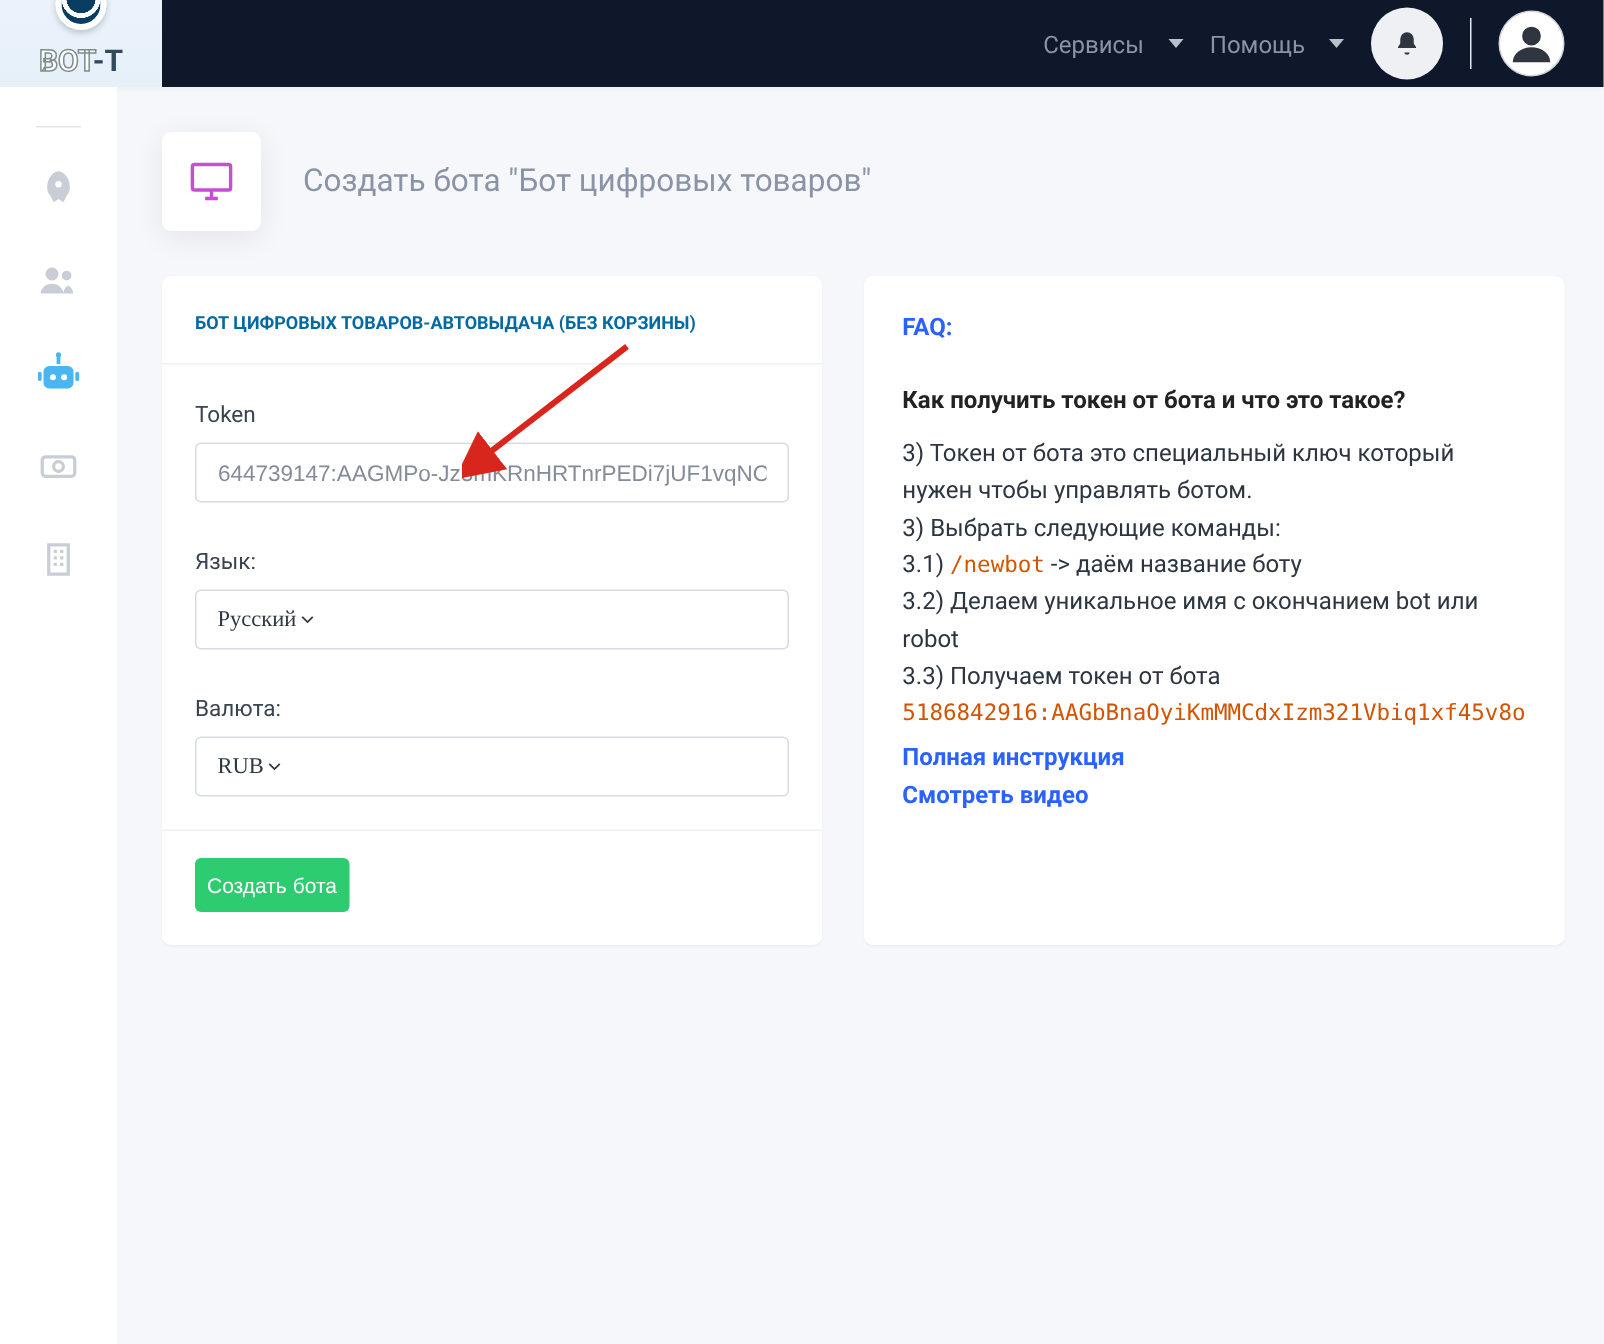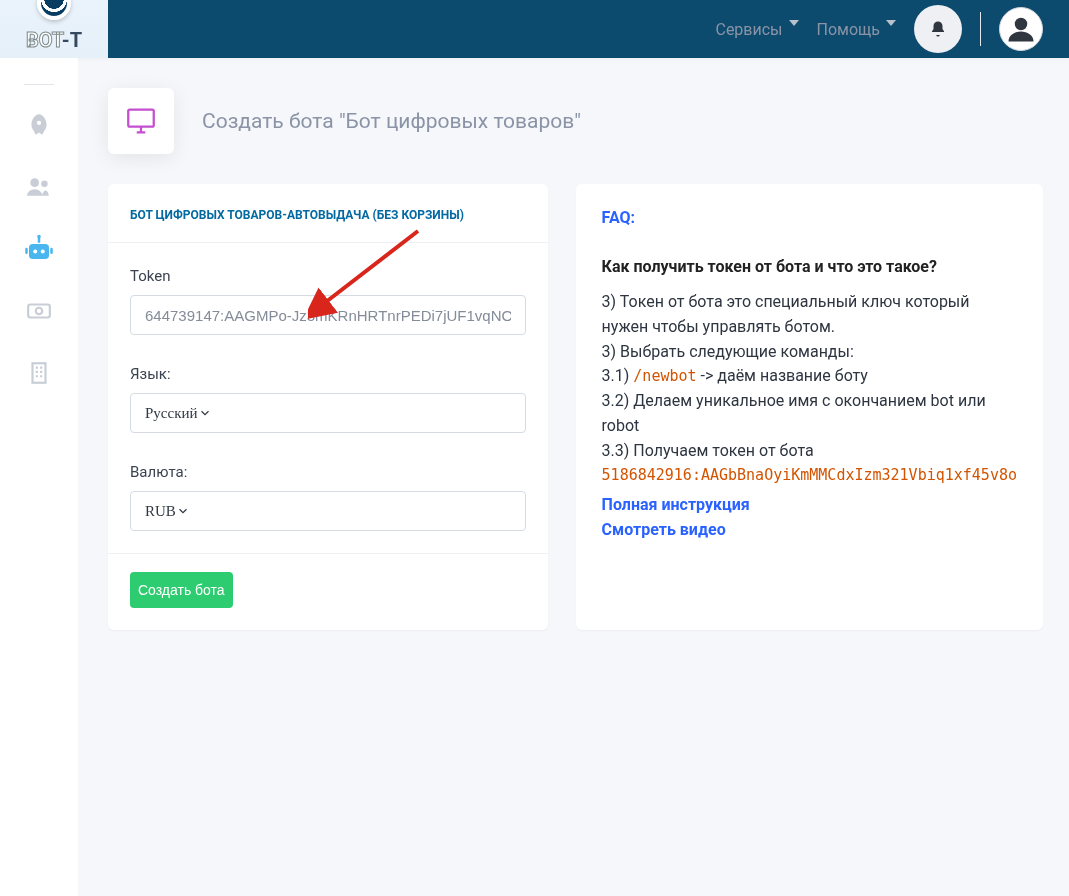--- a/index.html
+++ b/index.html
@@ -1,33 +1,33 @@
 <!DOCTYPE html>
 <html><head>
 <meta charset="utf-8">
 <style>
   * { box-sizing: border-box; margin: 0; padding: 0; }
   html, body { width: 1069px; height: 896px; font-family: -apple-system, BlinkMacSystemFont, "Segoe UI", Roboto, "Helvetica Neue", Arial, sans-serif; background: #f6f7fa; overflow: hidden; }
 
   
   .topbar {
     position: absolute; top: 0; left: 0; right: 0; height: 58px;
-    background: #0c4a6e; display: flex; align-items: center;
+    background: #0f172a; display: flex; align-items: center;
     box-shadow: 0 1px 4px rgba(0,0,0,0.04);
   }
   .logo-box {
     width: 108px; height: 58px; display: flex; align-items: center; justify-content: center;
     background: linear-gradient(180deg,#eaf3fb 0%,#e6f0f9 100%);
   }
   .logo-ball { width: 34px; height: 34px; border-radius: 50%; background: radial-gradient(circle at 50% 35%, #0a3d62 0 45%, #ffffff 46% 60%, #0a3d62 61% 100%); border:4px solid #fff; box-shadow:0 2px 4px rgba(0,0,0,.2); margin-top:-18px; position:absolute; top:4px; }
   .logo-text { font-weight:700; font-size:20px; color:#3498db; position:absolute; bottom:6px; }
   .logo-text span { color:#ffffff; -webkit-text-stroke:1px #7f8c8d; }
 
   .top-right { margin-left:auto; display:flex; align-items:center; gap:18px; padding-right:26px; height:100%; }
-  .nav-link { display:flex; gap:6px; color:#8a94a6; font-size:16px; cursor:pointer; }
+  .nav-link { display:flex; align-items:center; gap:16px; color:#8a94a6; font-size:16px; cursor:pointer; }
   .chev-down { width:0;height:0;border-left:5px solid transparent;border-right:5px solid transparent;border-top:6px solid #b8c0cc; }
   .bell-btn { width:48px;height:48px;border-radius:50%;background:#eef0f4;display:flex;align-items:center;justify-content:center;cursor:pointer; }
   .vdiv { width:1px; height:34px; background:#e4e7ed; }
   .avatar { width:44px;height:44px;border-radius:50%;background:#fff;border:1px solid #d0d4dc;display:flex;align-items:center;justify-content:center;cursor:pointer; }
 
   
   .leftrail { position:absolute; top:58px; left:0; bottom:0; width:78px; background:#ffffff; padding-top:26px; display:flex; flex-direction:column; align-items:center; }
   .rail-div { width:30px;height:1px;background:#e2e5ea;margin-bottom:20px; }
   .rail-item { width:40px;height:40px;display:flex;align-items:center;justify-content:center;margin-bottom:22px;cursor:pointer;color:#c8cdd6; }
   .rail-item.active { color:#49b6f0; }

